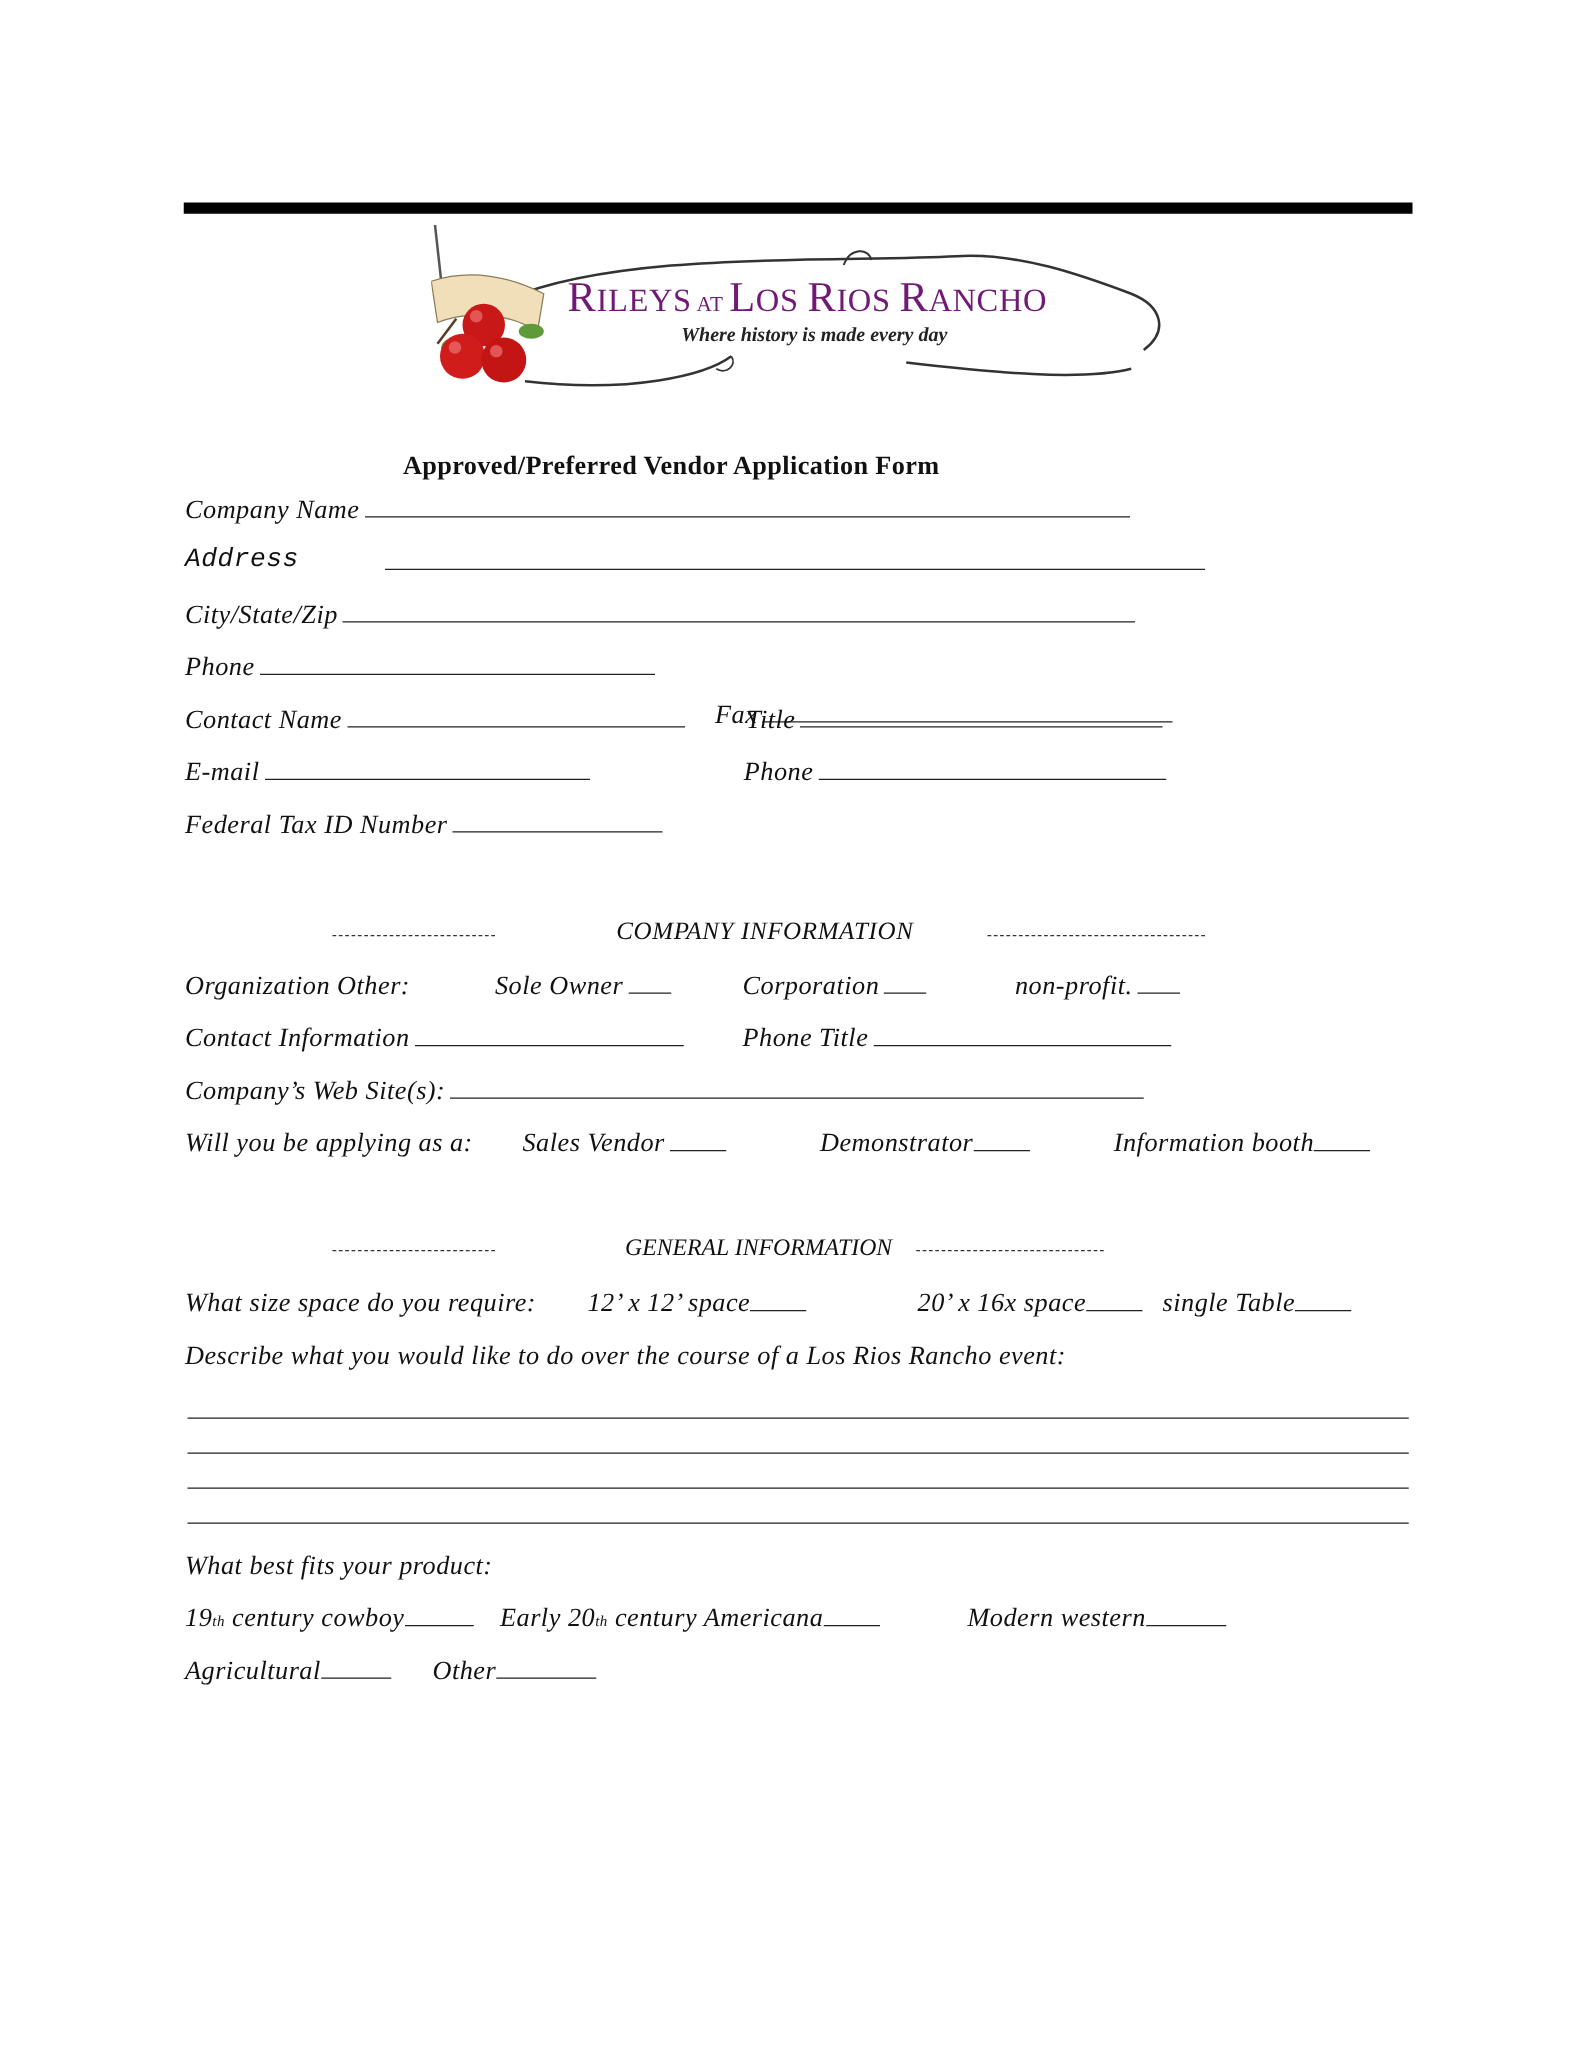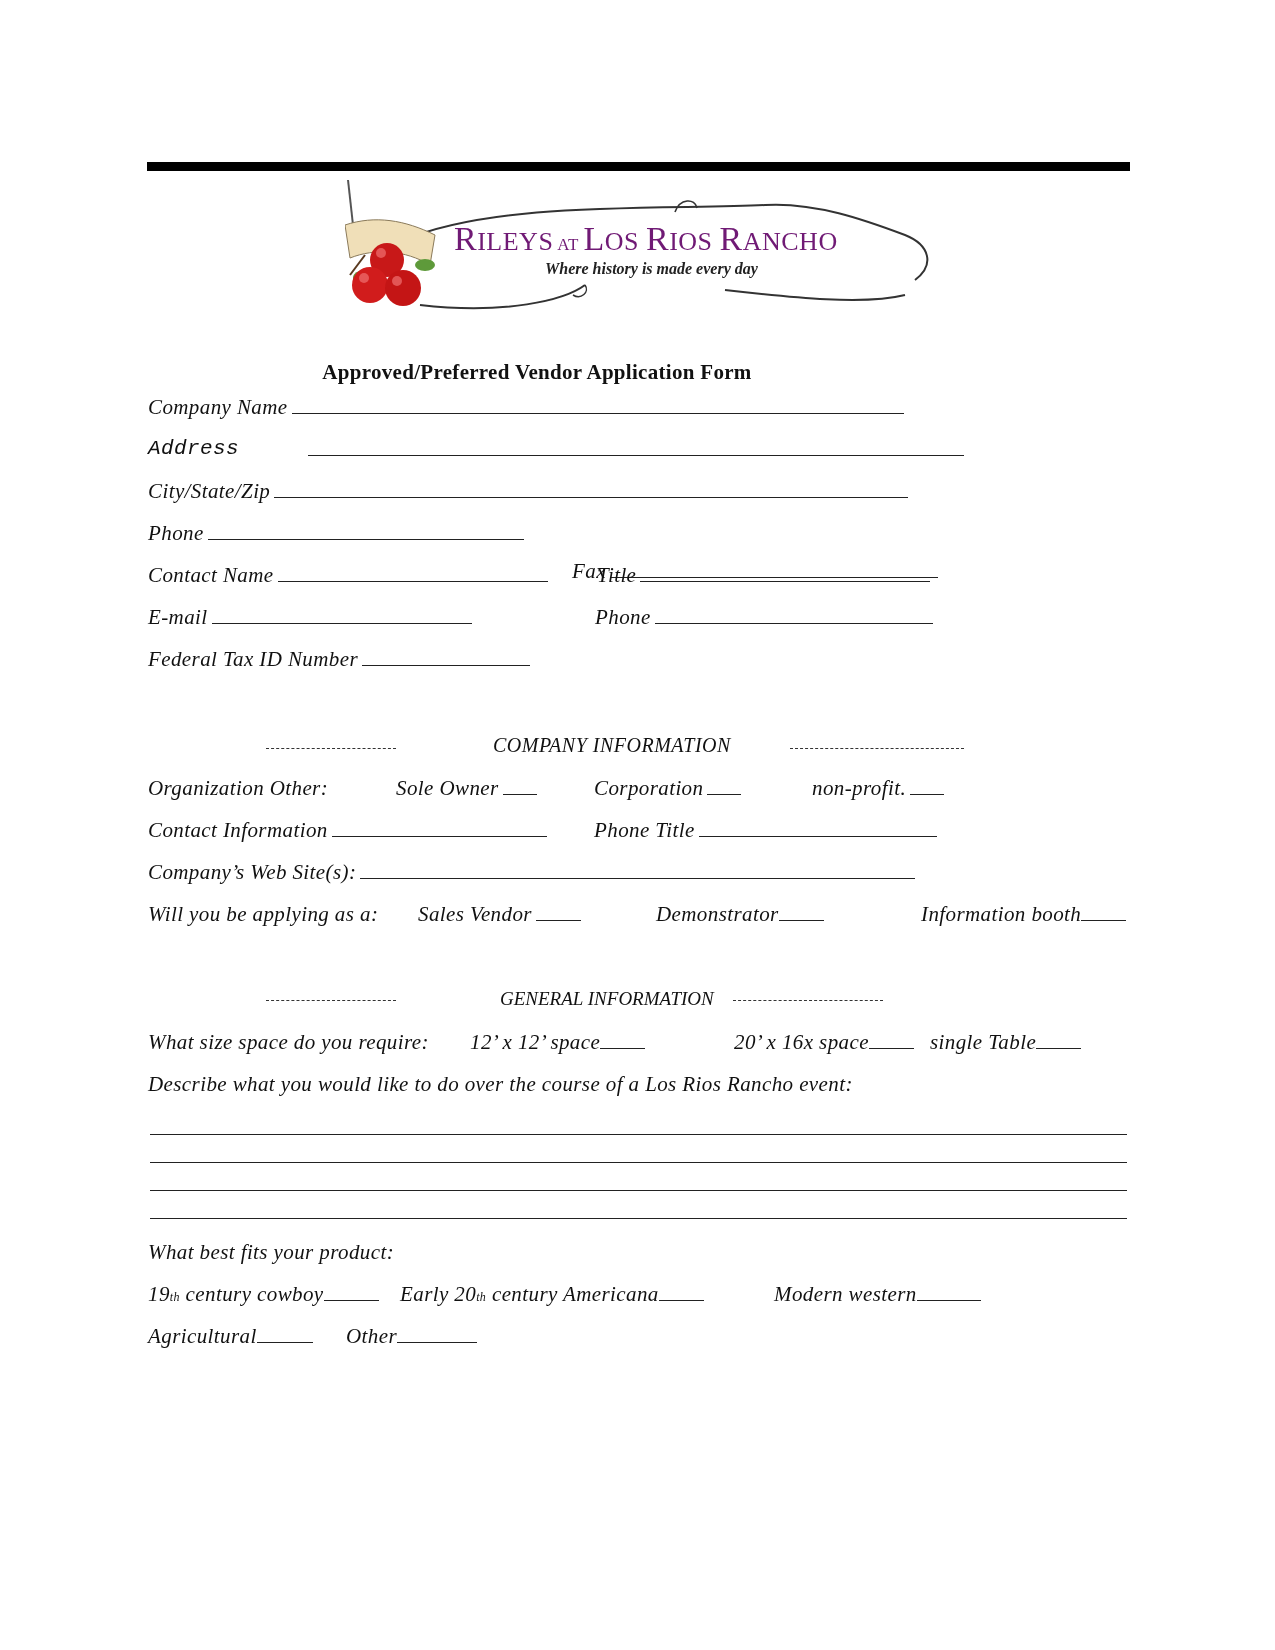--- a/index.html
+++ b/index.html
@@ -110,21 +110,21 @@
   <span>Company’s Web Site(s):</span><span class="line" style="width:555px"></span>
 </div>
 
 <div class="row" style="left:148px; top:902px;">Will you be applying as a:</div>
 <div class="row" style="left:418px; top:902px;">
   <span>Sales Vendor</span><span class="line" style="width:45px"></span>
 </div>
 <div class="row" style="left:656px; top:902px;">
   <span>Demonstrator</span><span class="line" style="width:45px; margin-left:0"></span>
 </div>
-<div class="row" style="left:891px; top:902px;margin-left:30px;">
+<div class="row" style="left:891px; top:902px;">
   <span>Information booth</span><span class="line" style="width:45px; margin-left:0"></span>
 </div>
 
 <div class="dash" style="left:266px; top:1000px; width:130px;"></div>
 <div class="sect small" style="left:500px; top:988px;">
   <span>GENERAL INFORMATION</span>
 </div>
 <div class="dash" style="left:733px; top:1000px; width:150px;"></div>
 
 <div class="row" style="left:148px; top:1030px;">What size space do you require:</div>

